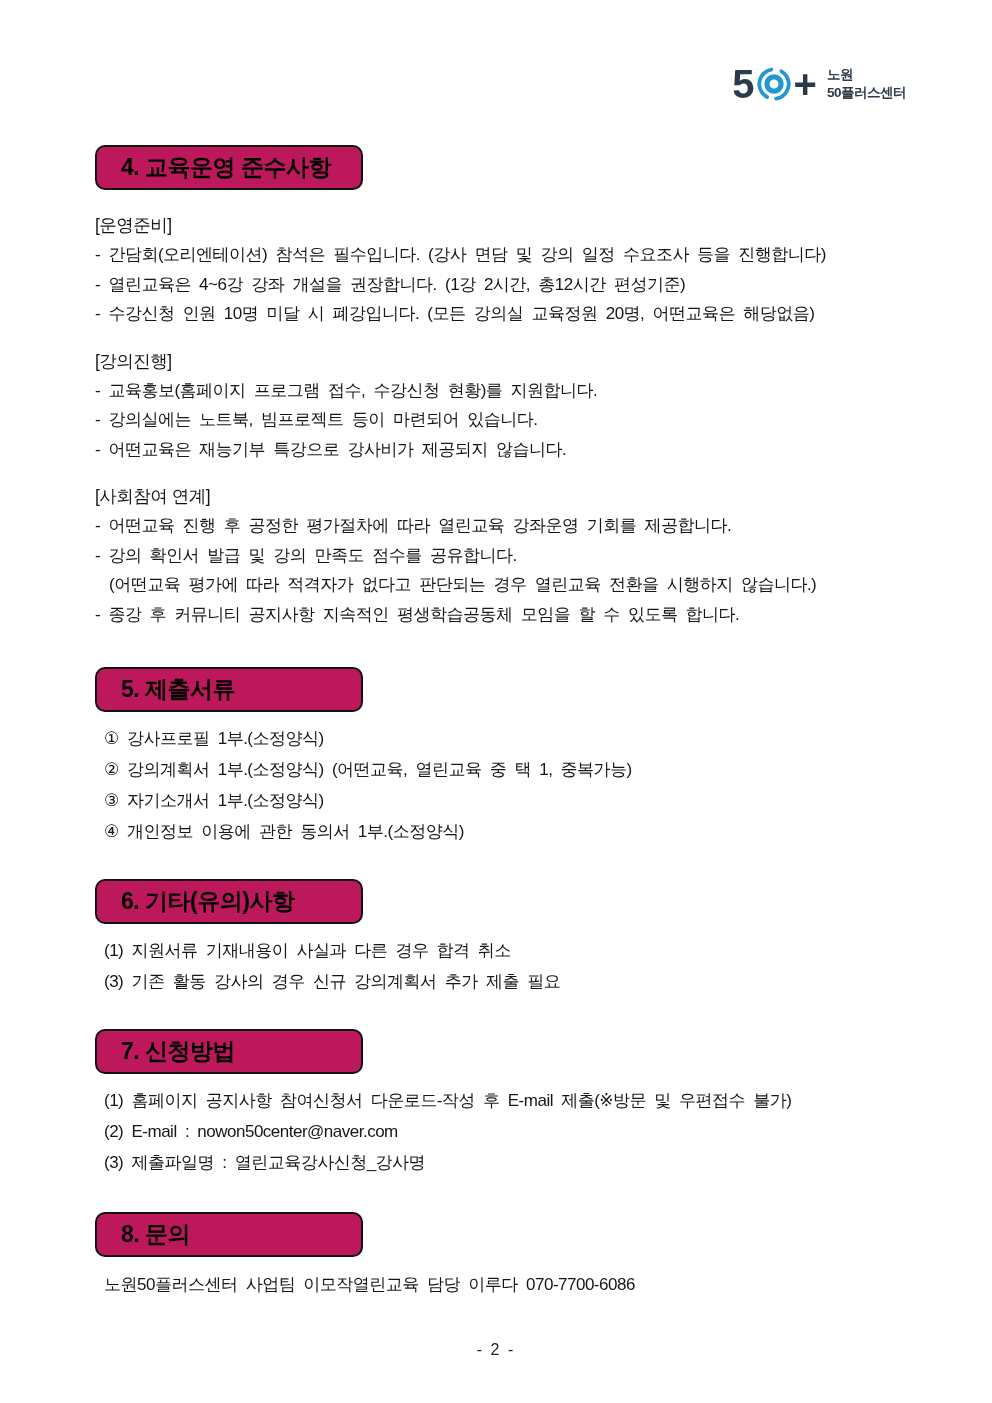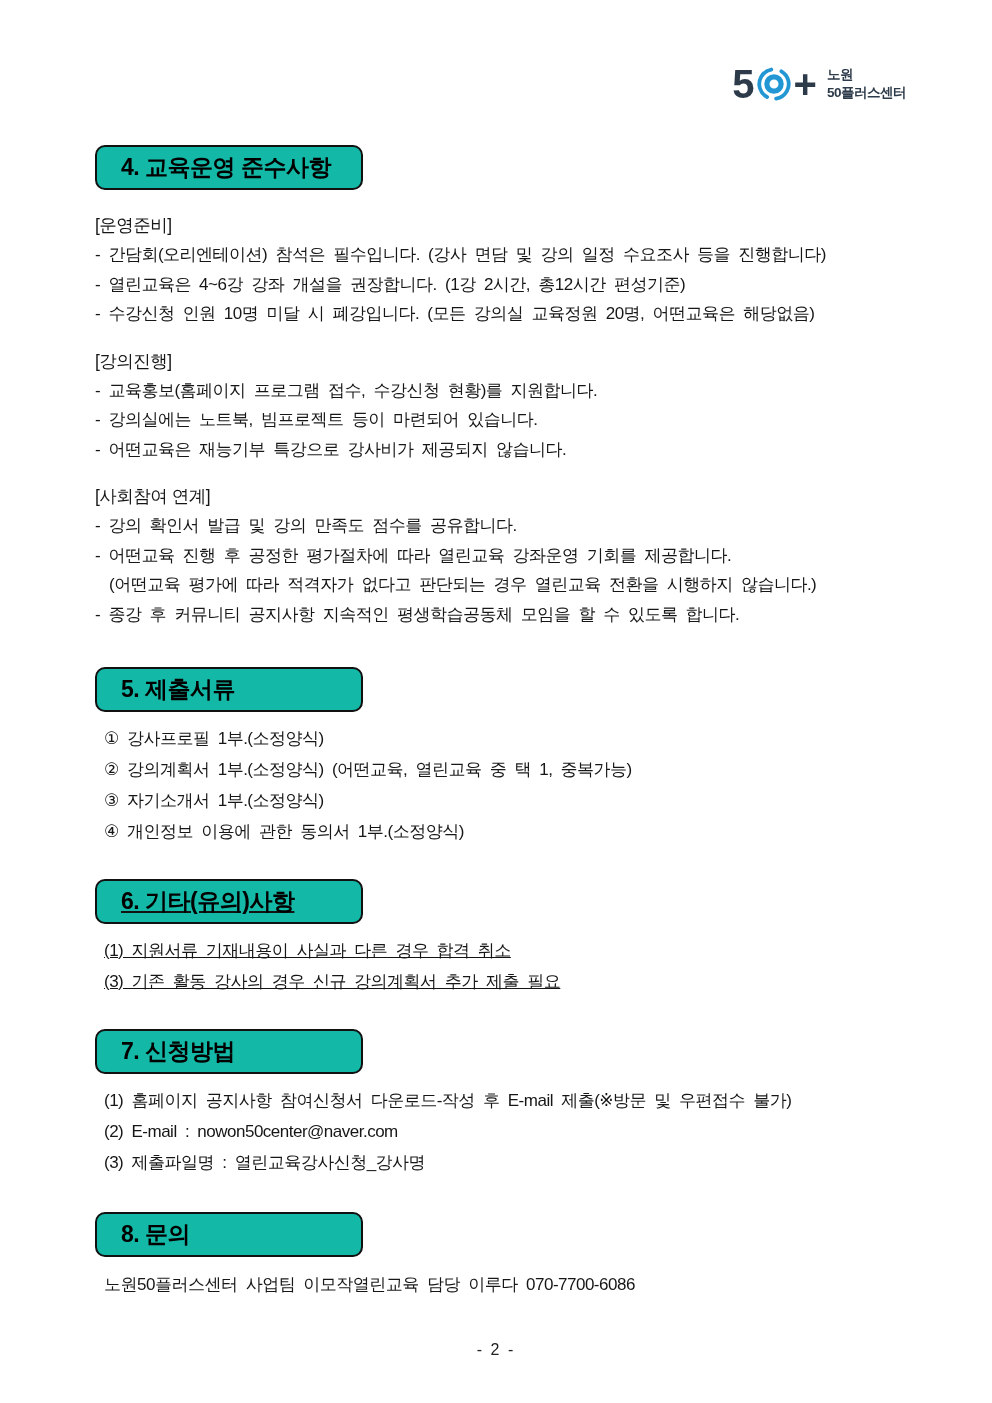--- a/index.html
+++ b/index.html
@@ -32,25 +32,25 @@
   
   .section { padding:0 88px 0 95px; }
   .sec-box {
     width:268px; height:45px;
     border:2.5px solid #111;
     border-radius:10px;
     display:flex; align-items:center;
     padding-left:24px;
     font-size:23px; font-weight:700; color:#000;
     letter-spacing:-0.5px;
-    background:#14b8a6;
+    background:#be185d;
   }
   .sec4 { margin-top:145px; }
   .sec5 { margin-top:38px; }
-  .sec6 { margin-top:32px;text-decoration:underline; }
+  .sec6 { margin-top:32px; }
   .sec7 { margin-top:32px; }
   .sec8 { margin-top:34px; }
   
   .body-block { margin-top:9px; }
   .group { margin-top:18px; }
   .group:first-child { margin-top:21px; }
   .group-heading {
     font-size:17.5px; line-height:29px; color:#161616;
     letter-spacing:-0.5px;
   }
@@ -102,22 +102,22 @@
         <p class="tline">- 수강신청 인원 10명 미달 시 폐강입니다. (모든 강의실 교육정원 20명, 어떤교육은 해당없음)</p>
       </div>
       <div class="group">
         <div class="group-heading">[강의진행]</div>
         <p class="tline">- 교육홍보(홈페이지 프로그램 접수, 수강신청 현황)를 지원합니다.</p>
         <p class="tline">- 강의실에는 노트북, 빔프로젝트 등이 마련되어 있습니다.</p>
         <p class="tline">- 어떤교육은 재능기부 특강으로 강사비가 제공되지 않습니다.</p>
       </div>
       <div class="group">
         <div class="group-heading">[사회참여 연계]</div>
+        <p class="tline">- 어떤교육 진행 후 공정한 평가절차에 따라 열린교육 강좌운영 기회를 제공합니다.</p>
         <p class="tline">- 강의 확인서 발급 및 강의 만족도 점수를 공유합니다.</p>
-        <p class="tline">- 어떤교육 진행 후 공정한 평가절차에 따라 열린교육 강좌운영 기회를 제공합니다.</p>
         <p class="tline indent">(어떤교육 평가에 따라 적격자가 없다고 판단되는 경우 열린교육 전환을 시행하지 않습니다.)</p>
         <p class="tline">- 종강 후 커뮤니티 공지사항 지속적인 평생학습공동체 모임을 할 수 있도록 합니다.</p>
       </div>
     </div>
   </section>
 
   <section class="section sec5">
     <div class="sec-box">
       <span>5. 제출서류</span>
     </div>

